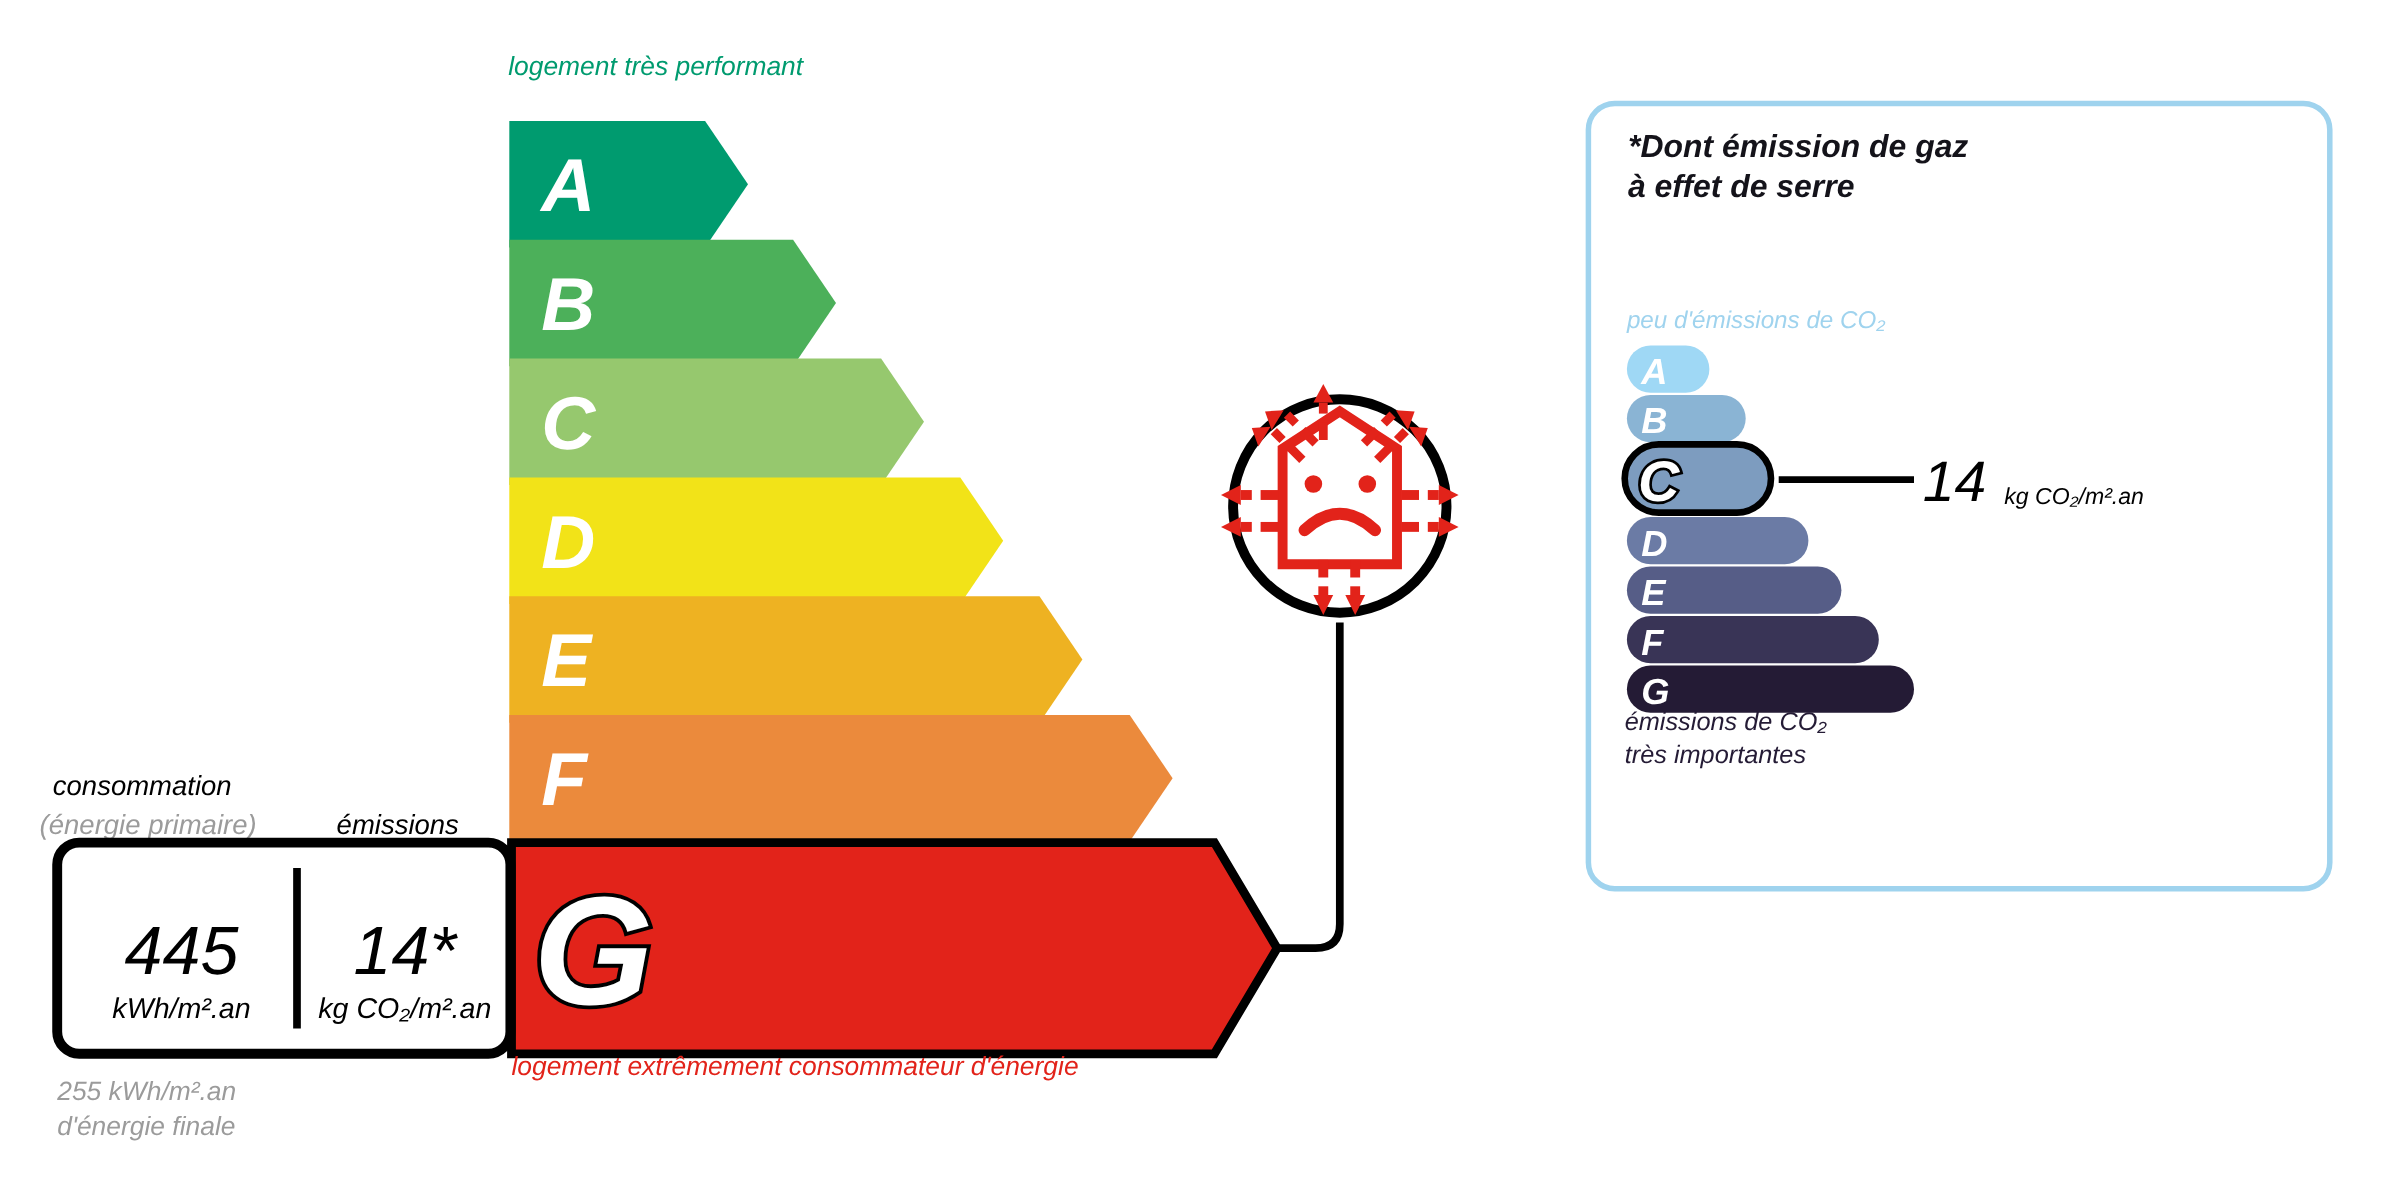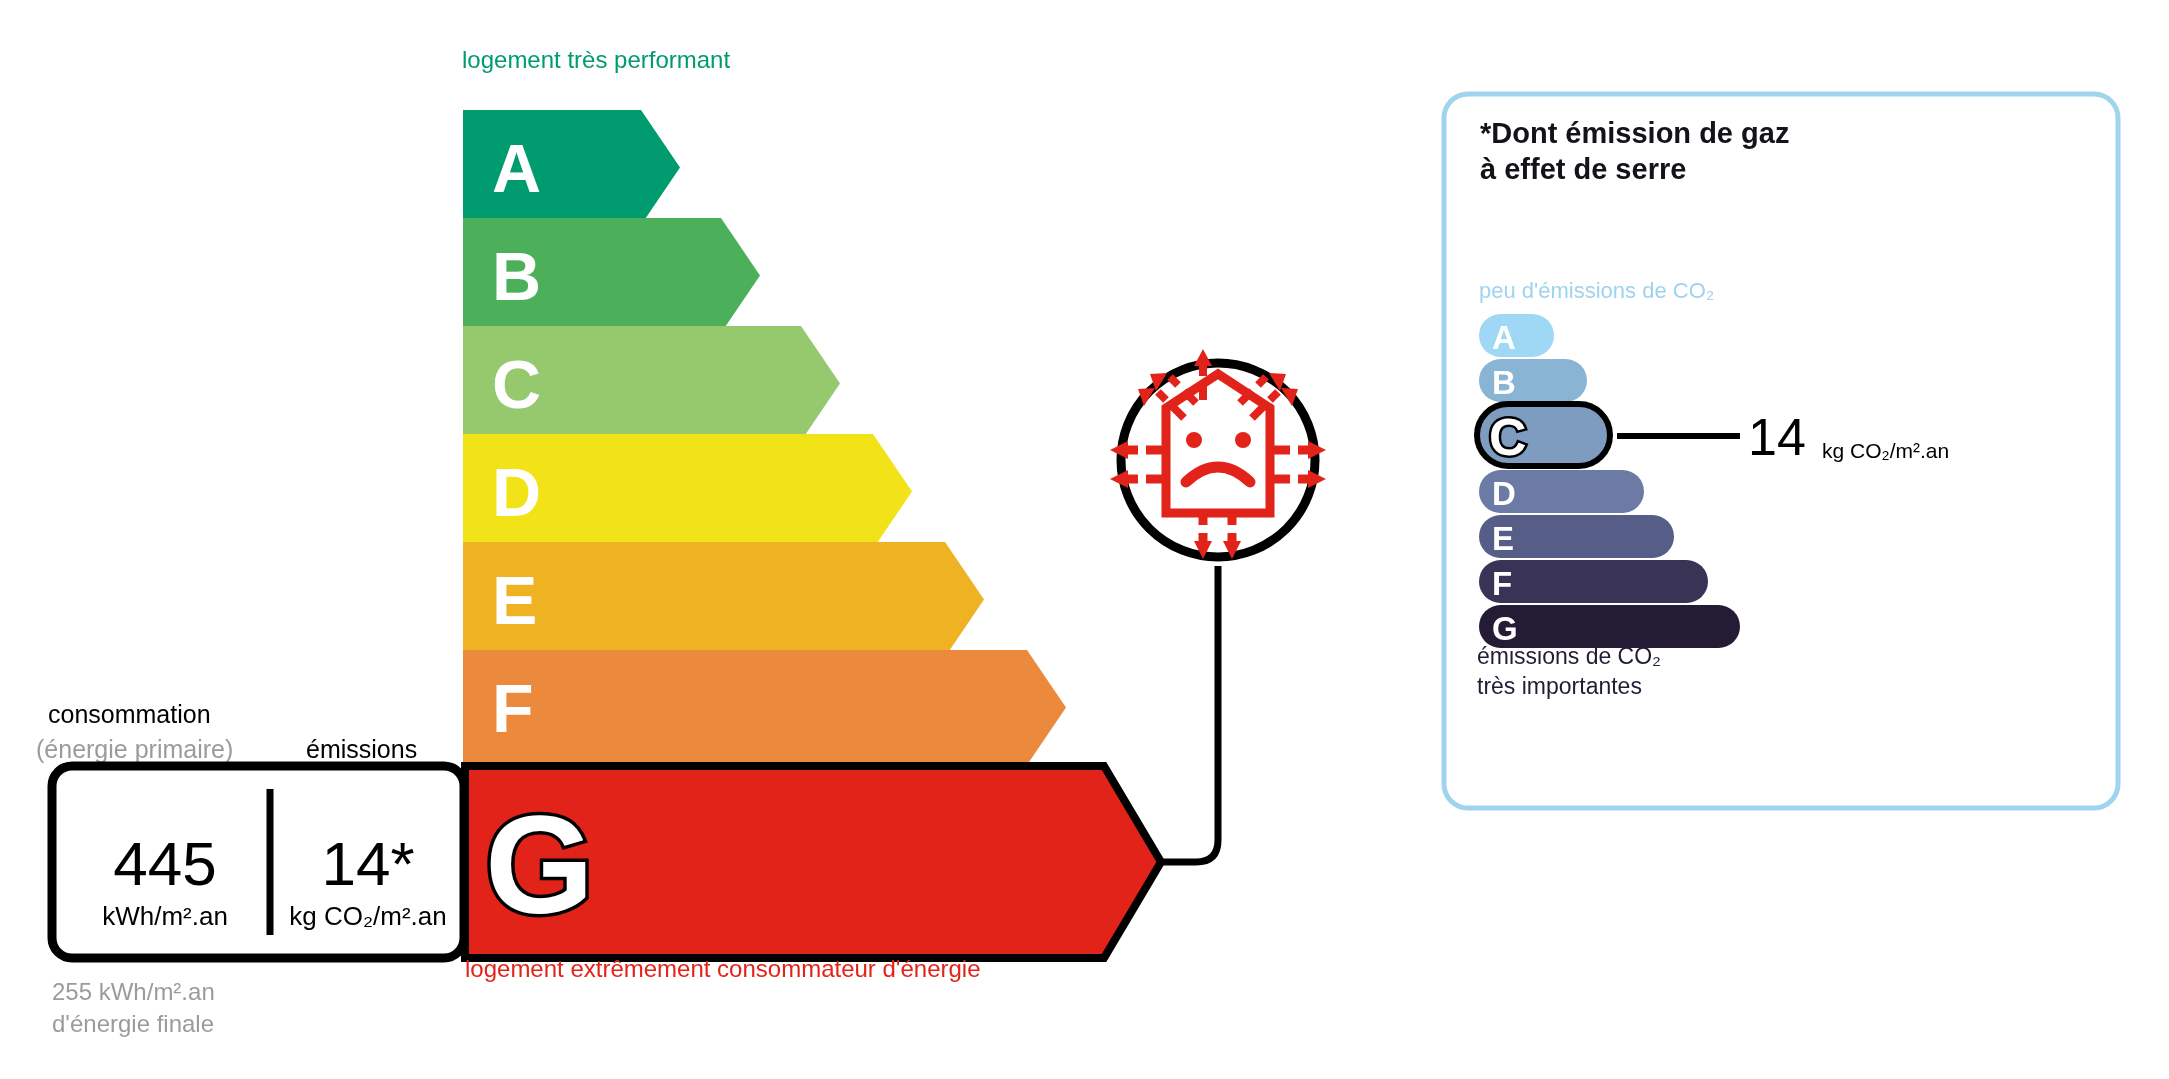--- a/index.html
+++ b/index.html
@@ -11,20 +11,21 @@
     width: 2169px;
     height: 1079px;
     font-family: "Liberation Sans", sans-serif;
     -webkit-font-smoothing: antialiased;
     overflow: hidden;
     position: relative;
   }
   .root {
     position: absolute;
     inset: 0;
+    font-style: italic;
   }
   svg.stage {
     position: absolute;
     top: 0;
     left: 0;
     width: 2169px;
     height: 1079px;
     display: block;
   }
   text { font-family: "Liberation Sans", sans-serif; }

